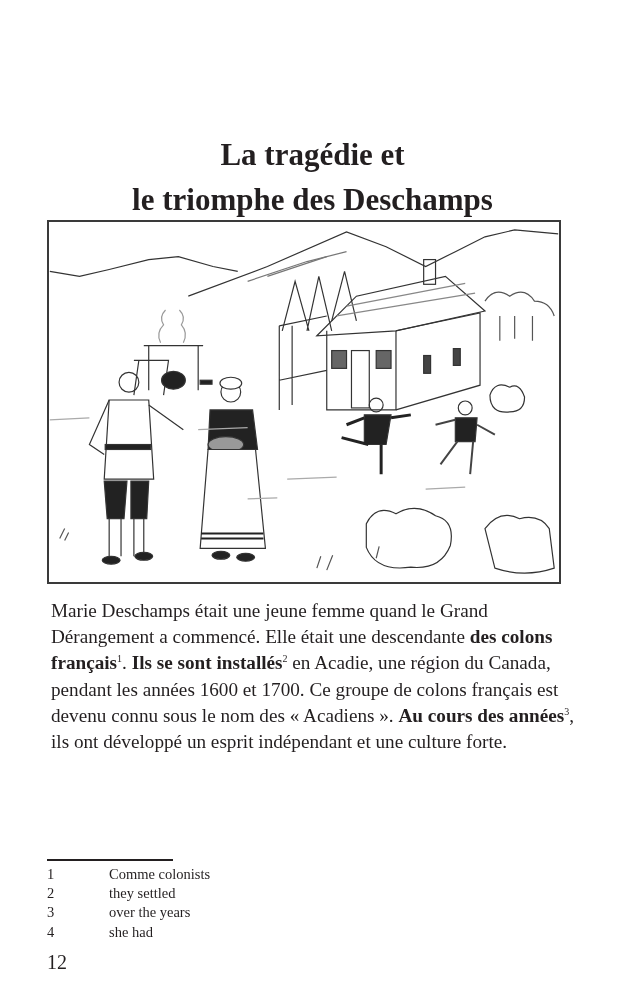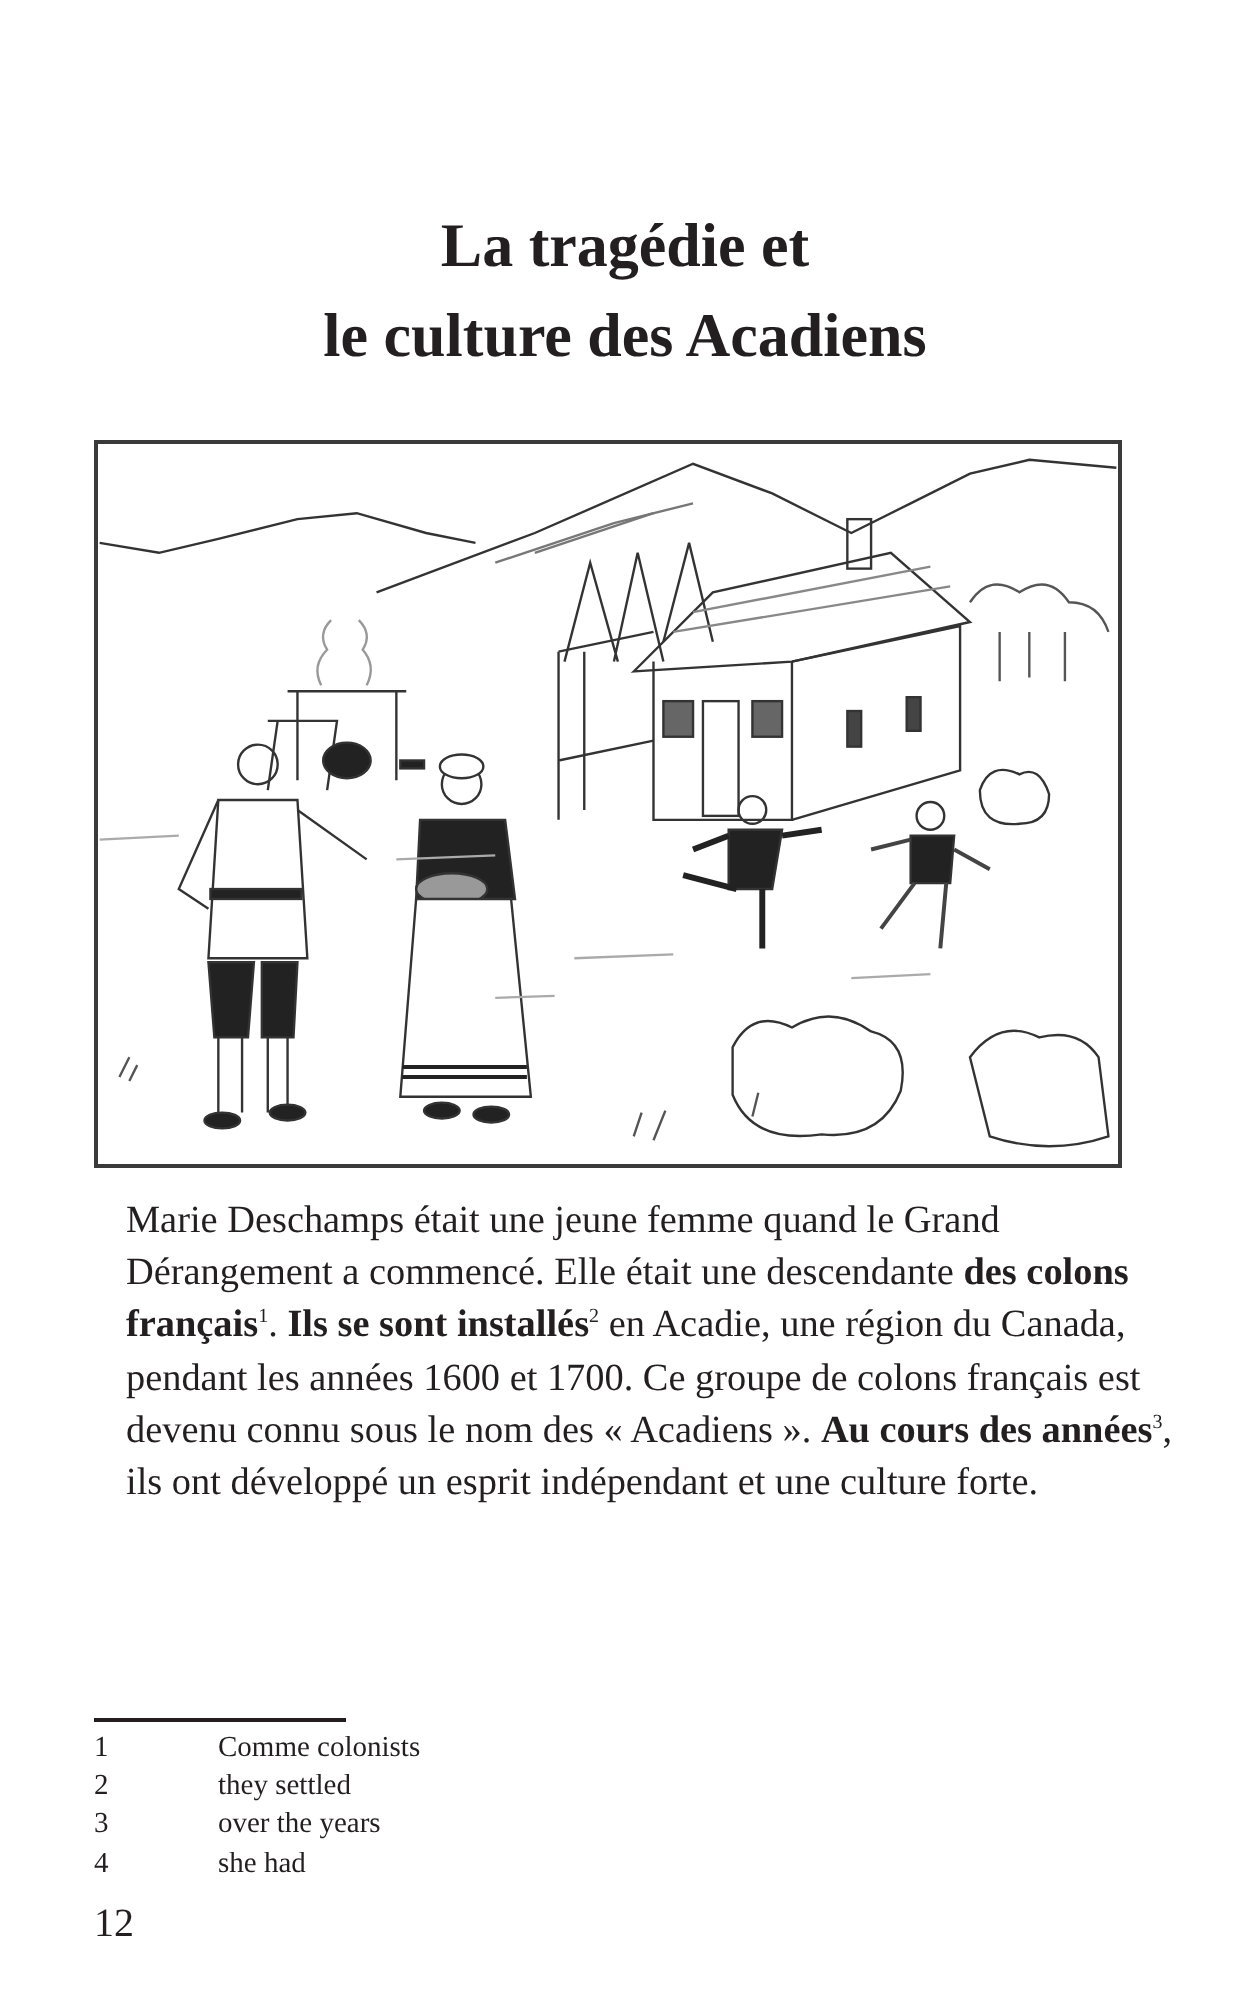--- a/index.html
+++ b/index.html
@@ -1,54 +1,54 @@
 <!DOCTYPE html>
 <html><head>
   <meta charset="utf-8">
   <style>
     html, body { margin: 0; padding: 0; background: #ffffff; }
     body {
       width: 625px; height: 1000px; position: relative; overflow: hidden;
       font-family: "Liberation Serif", "DejaVu Serif", serif; color: #231f20;
     }
     .title {
-      position: absolute; left: 0; top: 100px; width: 625px;
+      position: absolute; left: 0; top: 132px; width: 625px;
       text-align: center; font-weight: bold; font-size: 31px; line-height: 45px;
       color: #231f20; margin: 0;
     }
     .illustration {
       position: absolute; left: 47px; top: 220px; width: 514px; height: 364px;
       border: 2px solid #3a3a3a; box-sizing: border-box; background: #fff; overflow: hidden;
     }
     .illustration svg { display: block; width: 100%; height: 100%; }
     .body-text {
       position: absolute; left: 47px; top: 598px; width: 540px;
       font-size: 19.2px; line-height: 26.2px; color: #231f20;
     }
-    .body-text p { margin: 0 0 10px 16px; }
+    .body-text p { margin: 0 0 10px 4px; }
     .body-text b { font-weight: bold; }
     .body-text sup { font-size: 10px; line-height: 0; vertical-align: 7px; }
     .footnote-rule {
       position: absolute; left: 47px; top: 859px; width: 126px; height: 2px; background: #231f20;
     }
     .footnotes {
       position: absolute; left: 47px; top: 865px; font-size: 14.5px; line-height: 19.2px;
     }
     .fn-row { display: flex; }
     .fn-num { width: 62px; }
     .page-number {
       position: absolute; left: 47px; top: 951px; font-size: 20px;
     }
   </style>
 </head>
 <body>
 
 <h1 class="title">
   <span>La tragédie et</span><br>
-  <span>le culture des Acadiens</span>
+  <span>le triomphe des Deschamps</span>
 </h1>
 
 <div class="illustration">
   <svg viewBox="0 0 514 364" xmlns="http://www.w3.org/2000/svg" fill="none" stroke="#333" stroke-width="1.2">
 
     <path d="M0 50 L30 55 L60 48 L100 38 L130 35 L165 45 L190 50"></path>
     <path d="M140 75 L220 45 L300 10 L340 25 L380 45 L410 30 L440 15 L470 8 L514 12"></path>
     <path d="M200 60 L260 40 L300 30" stroke="#777"></path>
     <path d="M220 55 L280 35" stroke="#777"></path>
 

